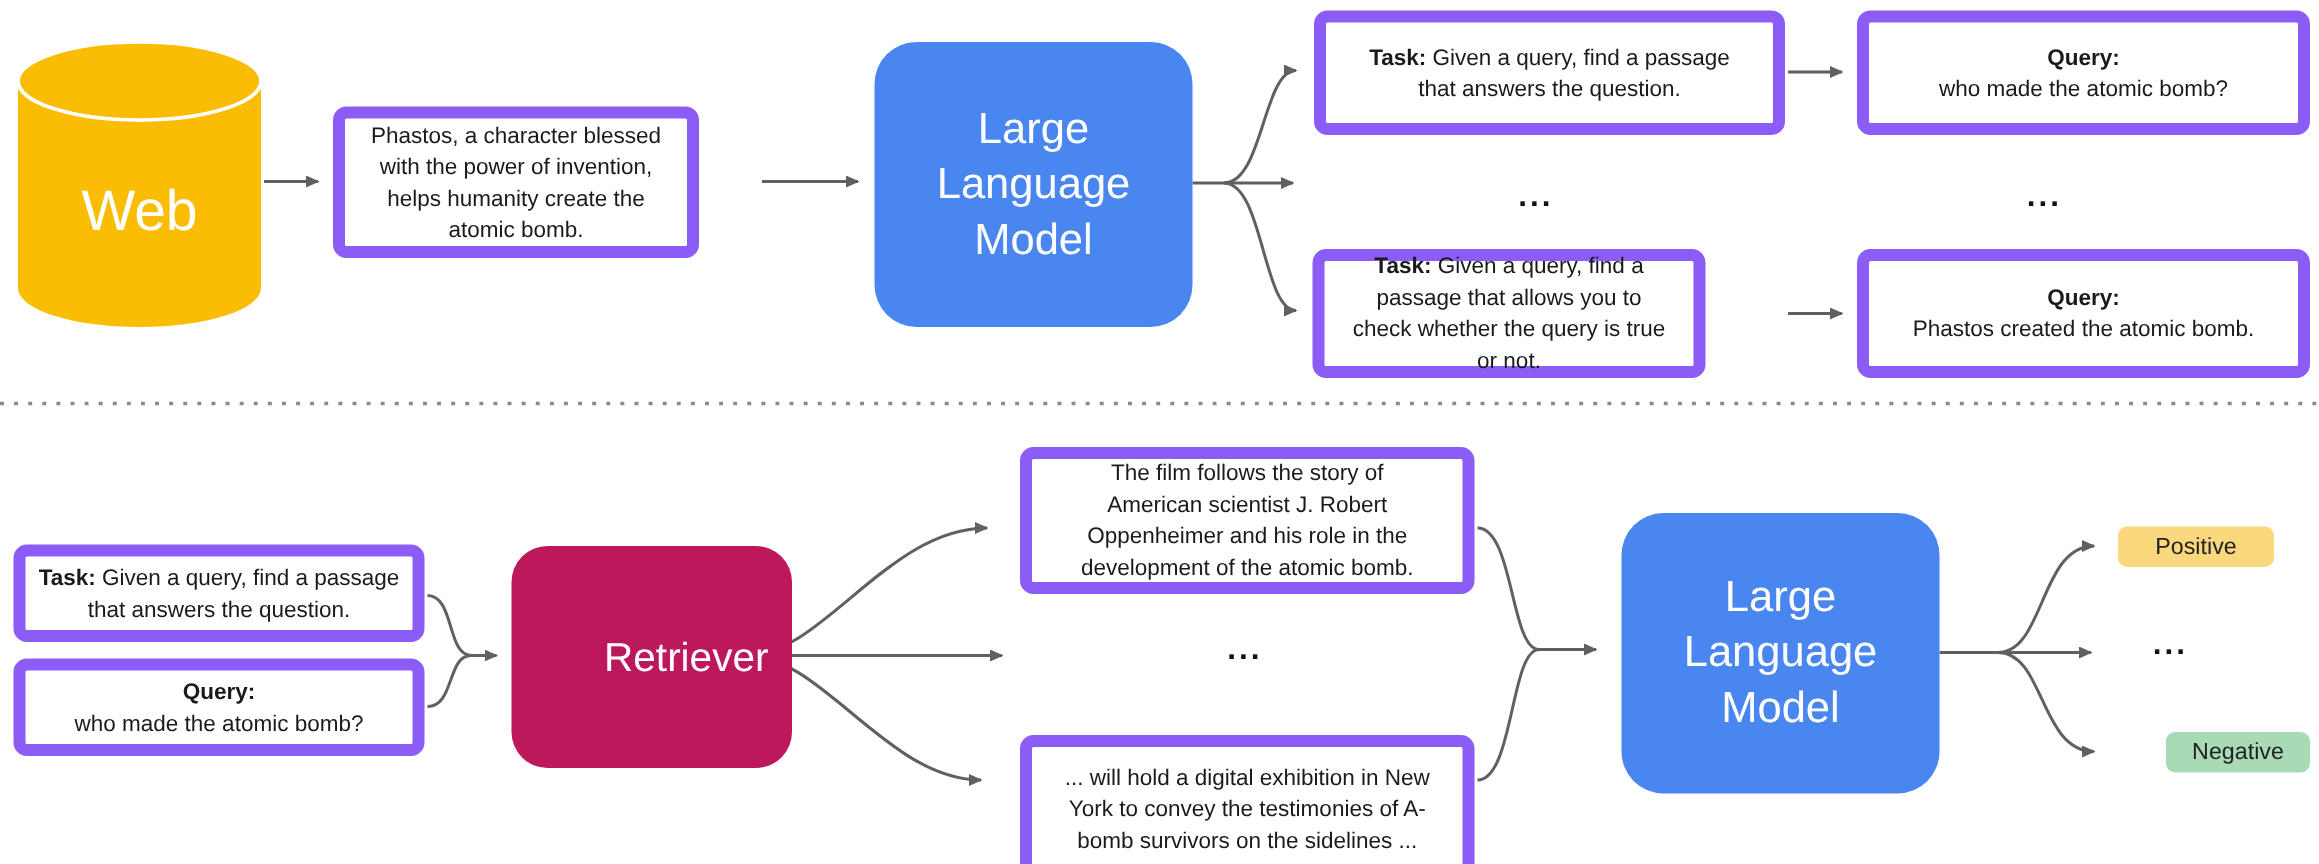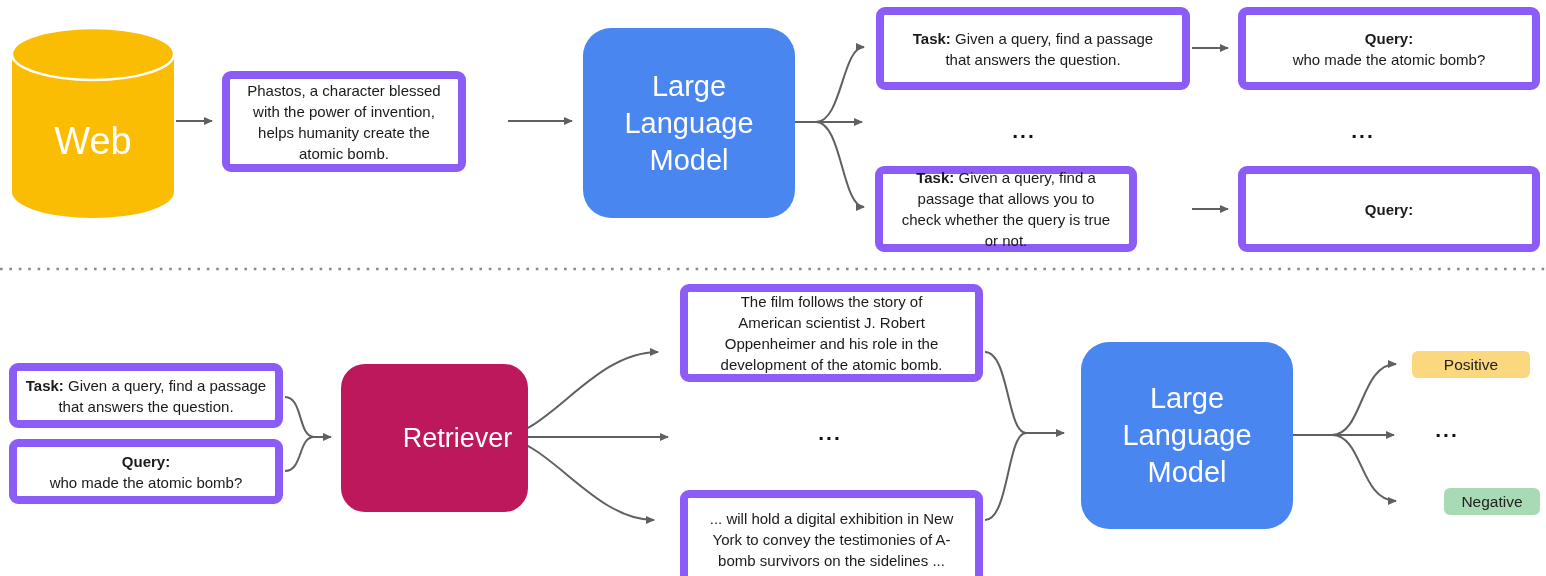--- a/index.html
+++ b/index.html
@@ -88,52 +88,53 @@
 
 <div class="abs dots" style="left:994px;top:118px;width:60px;height:26px;">...</div>
 <div class="abs dots" style="left:1333px;top:118px;width:60px;height:26px;">...</div>
 
 <div class="abs node" style="left:875px;top:166px;width:262px;height:86px;padding:0 14px;">
   <span><span class="b">Task:</span><span> Given a query, find a passage that allows you to check whether the query is true or not.</span></span>
 </div>
 
 <div class="abs node" style="left:1238px;top:166px;width:302px;height:86px;padding:0 12px;flex-direction:column;">
   <span class="b qline">Query:</span>
+  <span class="qline">Phastos created the atomic bomb.</span>
 </div>
 
 <div class="abs node" style="left:9px;top:363px;width:274px;height:65px;padding:0 6px;">
   <span><span class="b">Task:</span><span> Given a query, find a passage that answers the question.</span></span>
 </div>
 
 <div class="abs node" style="left:9px;top:439px;width:274px;height:65px;padding:0 6px;flex-direction:column;">
   <span class="b qline">Query:</span>
   <span class="qline">who made the atomic bomb?</span>
 </div>
 
 <div class="abs fill-box retriever" style="left:341px;top:364px;width:141px;height:148px;border-radius:24px;">
   <span>Retriever</span>
 </div>
 
-<div class="abs node" style="left:680px;top:284px;width:303px;height:98px;padding:0 21px;">
+<div class="abs node" style="left:680px;top:298px;width:303px;height:98px;padding:0 21px;">
   <span>The film follows the story of American scientist J. Robert Oppenheimer and his role in the development of the atomic bomb.</span>
 </div>
 
 <div class="abs dots" style="left:800px;top:420px;width:60px;height:26px;">...</div>
 
 <div class="abs node" style="left:680px;top:472px;width:303px;height:98px;padding:0 21px;margin-top:18px;">
   <span>... will hold a digital exhibition in New York to convey the testimonies of A-bomb survivors on the sidelines ...</span>
 </div>
 
 <div class="abs fill-box llm" style="left:1081px;top:342px;width:212px;height:187px;">
   <span>Large
 Language
 Model</span>
 </div>
 
-<div class="abs badge badge-pos" style="left:1412px;top:351px;width:118px;height:27px;">
+<div class="abs badge badge-pos" style="left:1412px;top:351px;width:104px;height:27px;">
   <span>Positive</span>
 </div>
 
 <div class="abs dots" style="left:1417px;top:417px;width:60px;height:26px;">...</div>
 
 <div class="abs badge badge-neg" style="left:1412px;top:488px;width:96px;height:27px;margin-left:32px;">
   <span>Negative</span>
 </div>
 
 </body></html>

